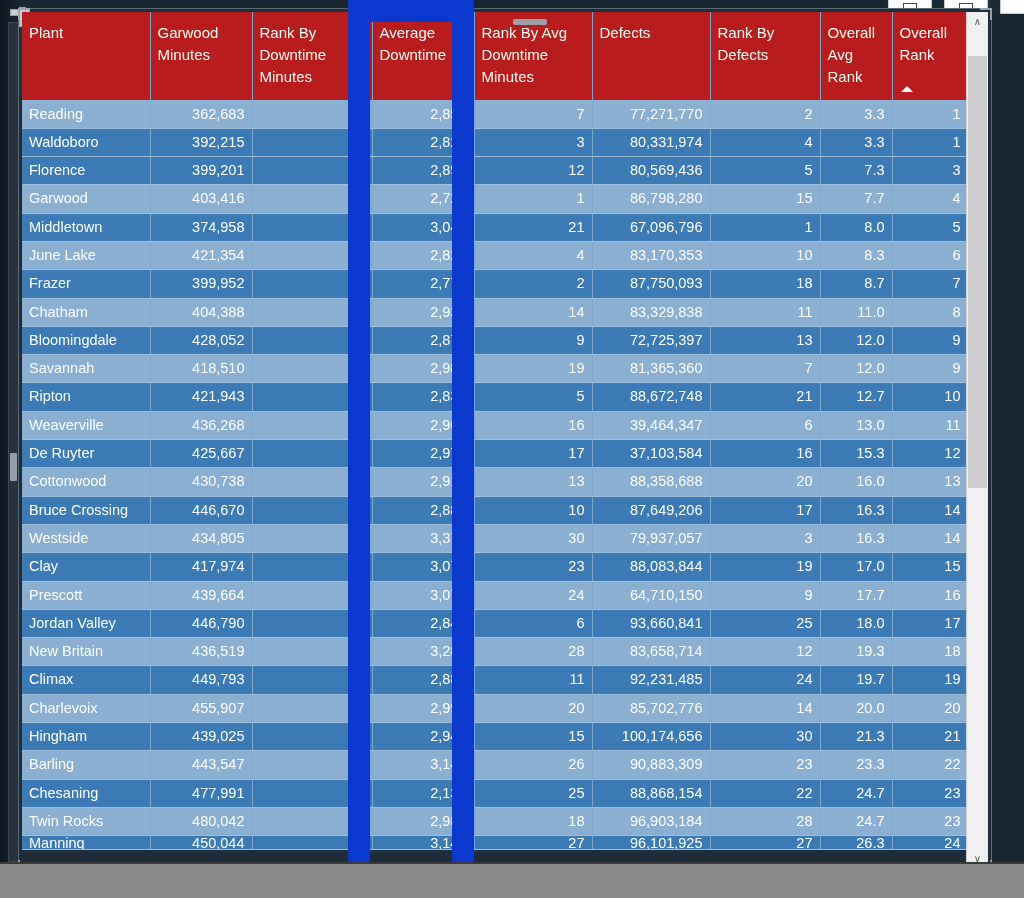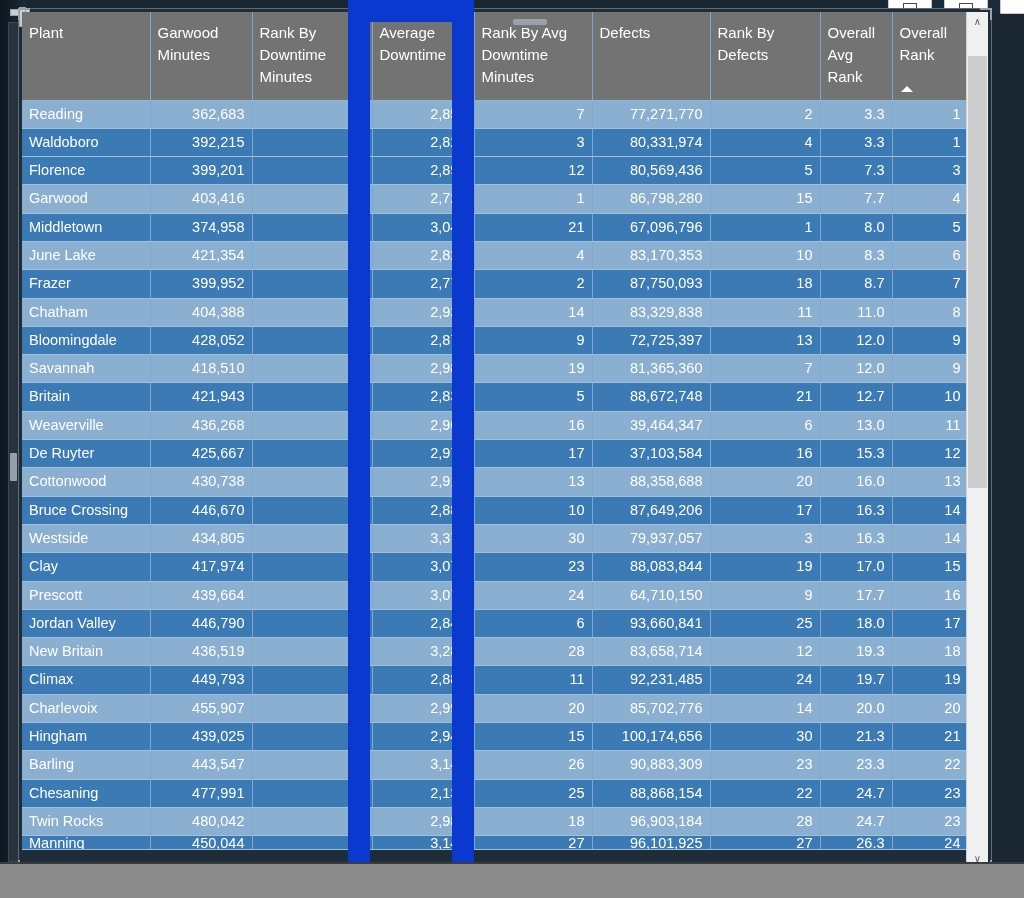--- a/index.html
+++ b/index.html
@@ -47,21 +47,21 @@
   .tablewrap{position:absolute;left:3px;top:3px;width:946px;height:856px;overflow:hidden;}
   table.grid{border-collapse:collapse;table-layout:fixed;width:946px;font-size:14.5px;color:#ffffff;}
   table.grid th,table.grid td{
     padding:0 7px;
     border-right:1px solid #7ea7cd;
     box-sizing:border-box;
     white-space:normal;
     overflow:hidden;
   }
   table.grid th{
-    background:#737373;
+    background:#b91c1c;
     font-weight:normal;
     text-align:left;
     vertical-align:top;
     height:88px;
     padding-top:10px;
     line-height:1.45;
     border-bottom:1px solid #8fb4d6;
     font-size:15px;
   }
   table.grid td{height:27.3px;line-height:27.3px;font-size:14.5px;}
@@ -267,21 +267,21 @@
               <td class="num">418,510</td>
               <td class="num"></td>
               <td class="num">2,989</td>
               <td class="num">19</td>
               <td class="num">81,365,360</td>
               <td class="num">7</td>
               <td class="num">12.0</td>
               <td class="num">9</td>
             </tr>
             <tr class="row even">
-              <td>Britain</td>
+              <td>Ripton</td>
               <td class="num">421,943</td>
               <td class="num"></td>
               <td class="num">2,832</td>
               <td class="num">5</td>
               <td class="num">88,672,748</td>
               <td class="num">21</td>
               <td class="num">12.7</td>
               <td class="num">10</td>
             </tr>
             <tr class="row odd">

